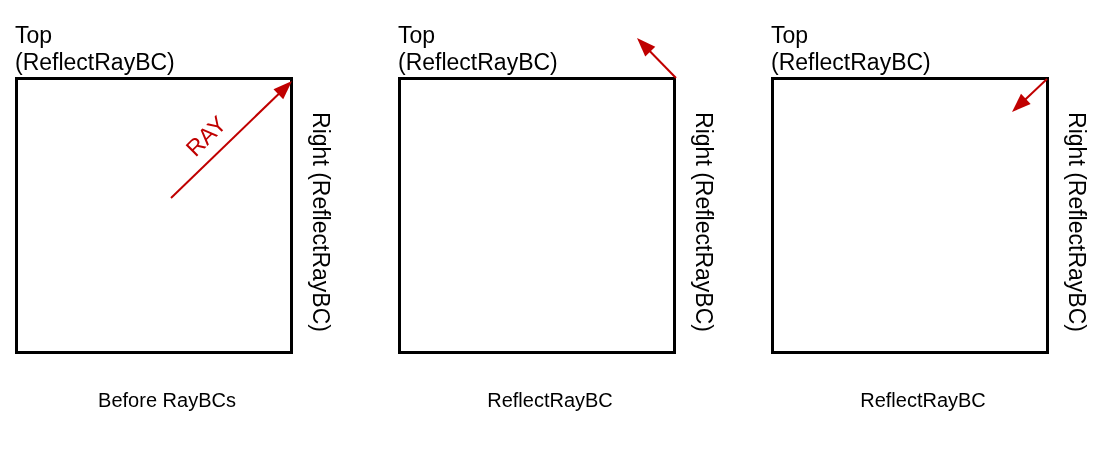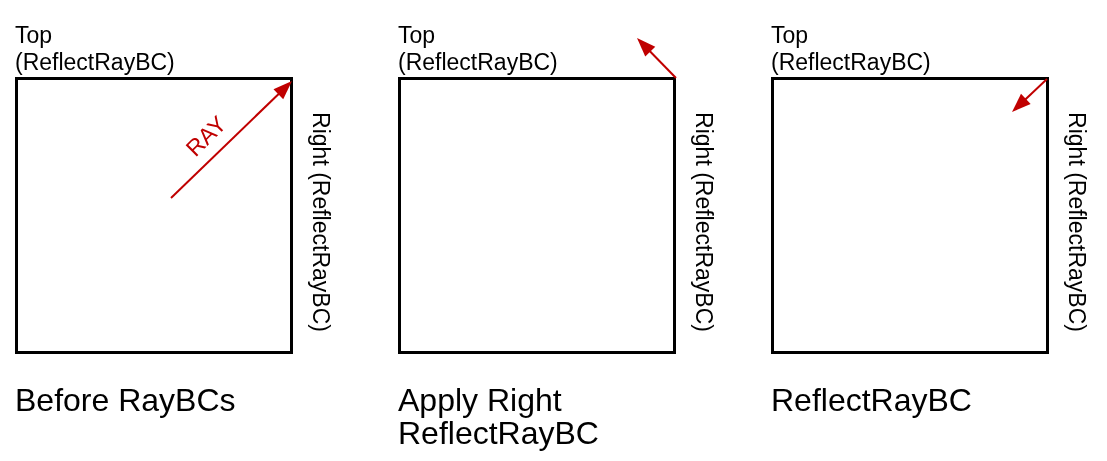--- a/index.html
+++ b/index.html
@@ -58,22 +58,22 @@
     line-height: 26px;
     white-space: nowrap;
     transform: rotate(90deg);
     transform-origin: 50% 50%;
   }
   .caption {
     position: absolute;
     top: 384px;
     left: 0;
     width: 304px;
-    text-align: left;
-    font-size: 32px;
+    text-align: center;
+    font-size: 20px;
     line-height: 33px;
     white-space: nowrap;
   }
   .ray-label {
     position: absolute;
     left: 163px;
     top: 123px;
     width: 56px;
     height: 26px;
     text-align: center;
@@ -112,21 +112,20 @@
   </div>
 
   <div class="panel panel-2">
     <div class="top-label">
       <div>Top</div>
       <div>(ReflectRayBC)</div>
     </div>
     <div class="box"></div>
     <div class="right-label">Right (ReflectRayBC)</div>
     <div class="caption">
-      <div>Apply Right</div>
       <div>ReflectRayBC</div>
     </div>
   </div>
 
   <div class="panel panel-3">
     <div class="top-label">
       <div>Top</div>
       <div>(ReflectRayBC)</div>
     </div>
     <div class="box"></div>

